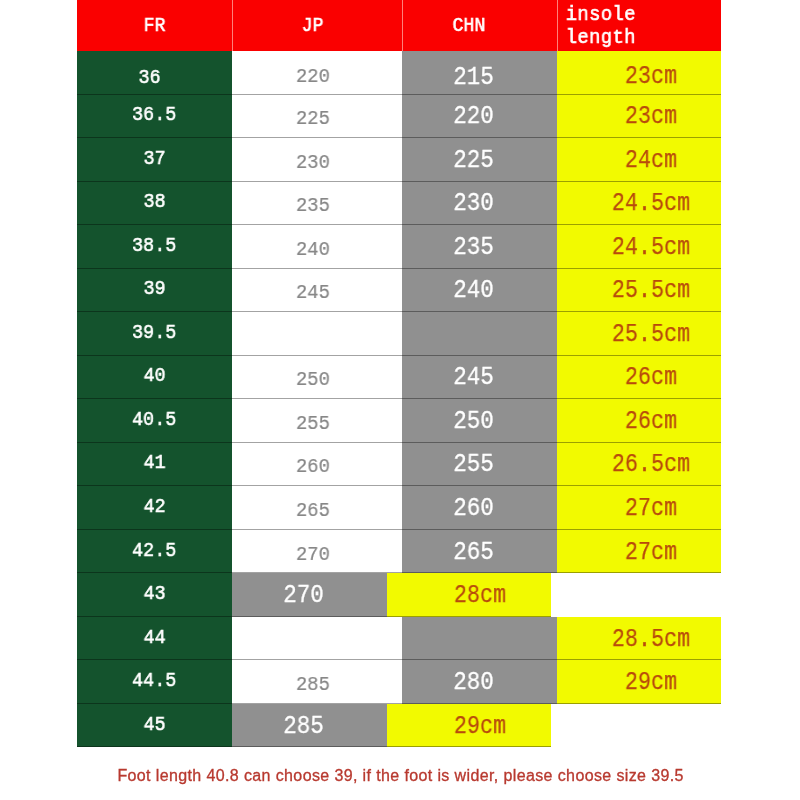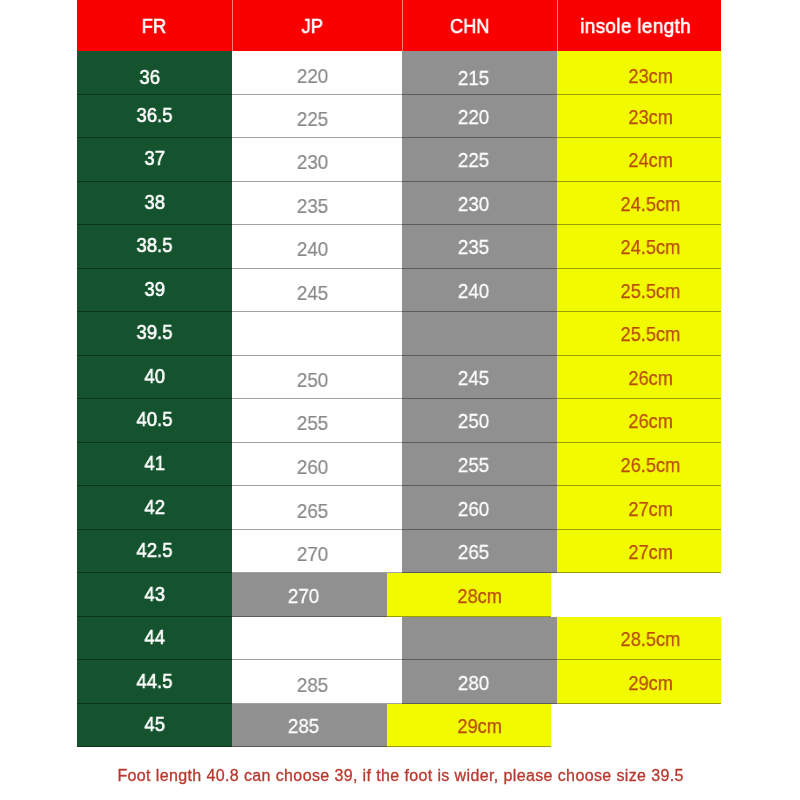--- a/index.html
+++ b/index.html
@@ -1,39 +1,39 @@
 <!DOCTYPE html>
 <html><head>
 <meta charset="utf-8">
 <style>
   html,body { margin:0; padding:0; }
   body { width:800px; height:800px; background:#ffffff;
          font-family:"Liberation Sans", sans-serif; overflow:hidden;
          -webkit-font-smoothing:antialiased; }
-  .table { position:absolute; left:76.8px; top:0px; width:718px; }
+  .table { position:absolute; left:76.8px; top:0px; width:718px;font-family:Liberation Mono, monospace; }
   .row { display:flex; height:43.52px; }
   .header-row { height:51.1px; }
   .cell { display:flex; align-items:center; justify-content:center;
           box-sizing:border-box; position:relative; }
   .t { display:inline-block; transform:scaleX(0.9); will-change:transform; }
   .header-row .c-fr .t, .header-row .c-jp .t, .header-row .c-chn .t { transform:scaleX(0.87); }
   .header-row .c-insole .t { letter-spacing:0.4px; }
   .c-fr  { width:154.9px; background:#14532d; }
   .c-jp  { width:170.6px; background:#ffffff; }
   .c-chn { width:155.0px; background:#909090; }
   .c-insole { width:164.1px; background:#f2fa00; }
 
   .row:not(.header-row) .c-fr  { color:#ffffff; font-size:21px;
                                  -webkit-text-stroke:0.62px #ffffff; }
   .row:not(.header-row) .c-fr .t { transform:scaleX(0.88); position:relative; top:-1px; }
   .row:not(.header-row) .c-jp  { color:#878787; font-size:21px;
                                  -webkit-text-stroke:0.2px #878787; }
-  .row:not(.header-row) .c-chn { color:#ffffff; font-size:21px;
+  .row:not(.header-row) .c-chn { color:#ffffff; font-size:25px;
                                  -webkit-text-stroke:0.3px #ffffff; }
-  .row:not(.header-row) .c-insole { color:#b84a0c; font-size:21px;align-items:center;
+  .row:not(.header-row) .c-insole { color:#b84a0c; font-size:25px;align-items:center;
                                  -webkit-text-stroke:0.25px #b84a0c; }
 
   .row:not(.header-row) .c-jp .t  { margin-right:8px; position:relative; top:3px; }
   .row:not(.header-row) .c-chn .t { margin-right:12px; position:relative; top:1px; }
   .row:not(.header-row) .c-insole .t { margin-left:22.5px; position:relative; top:1px;
                                        transform:scaleX(0.87); }
 
   .header-row .cell { background:#fa0000; color:#ffffff; font-size:21px;
                       -webkit-text-stroke:0.62px #ffffff; }
   .header-row .c-jp .t { margin-right:10px; }

